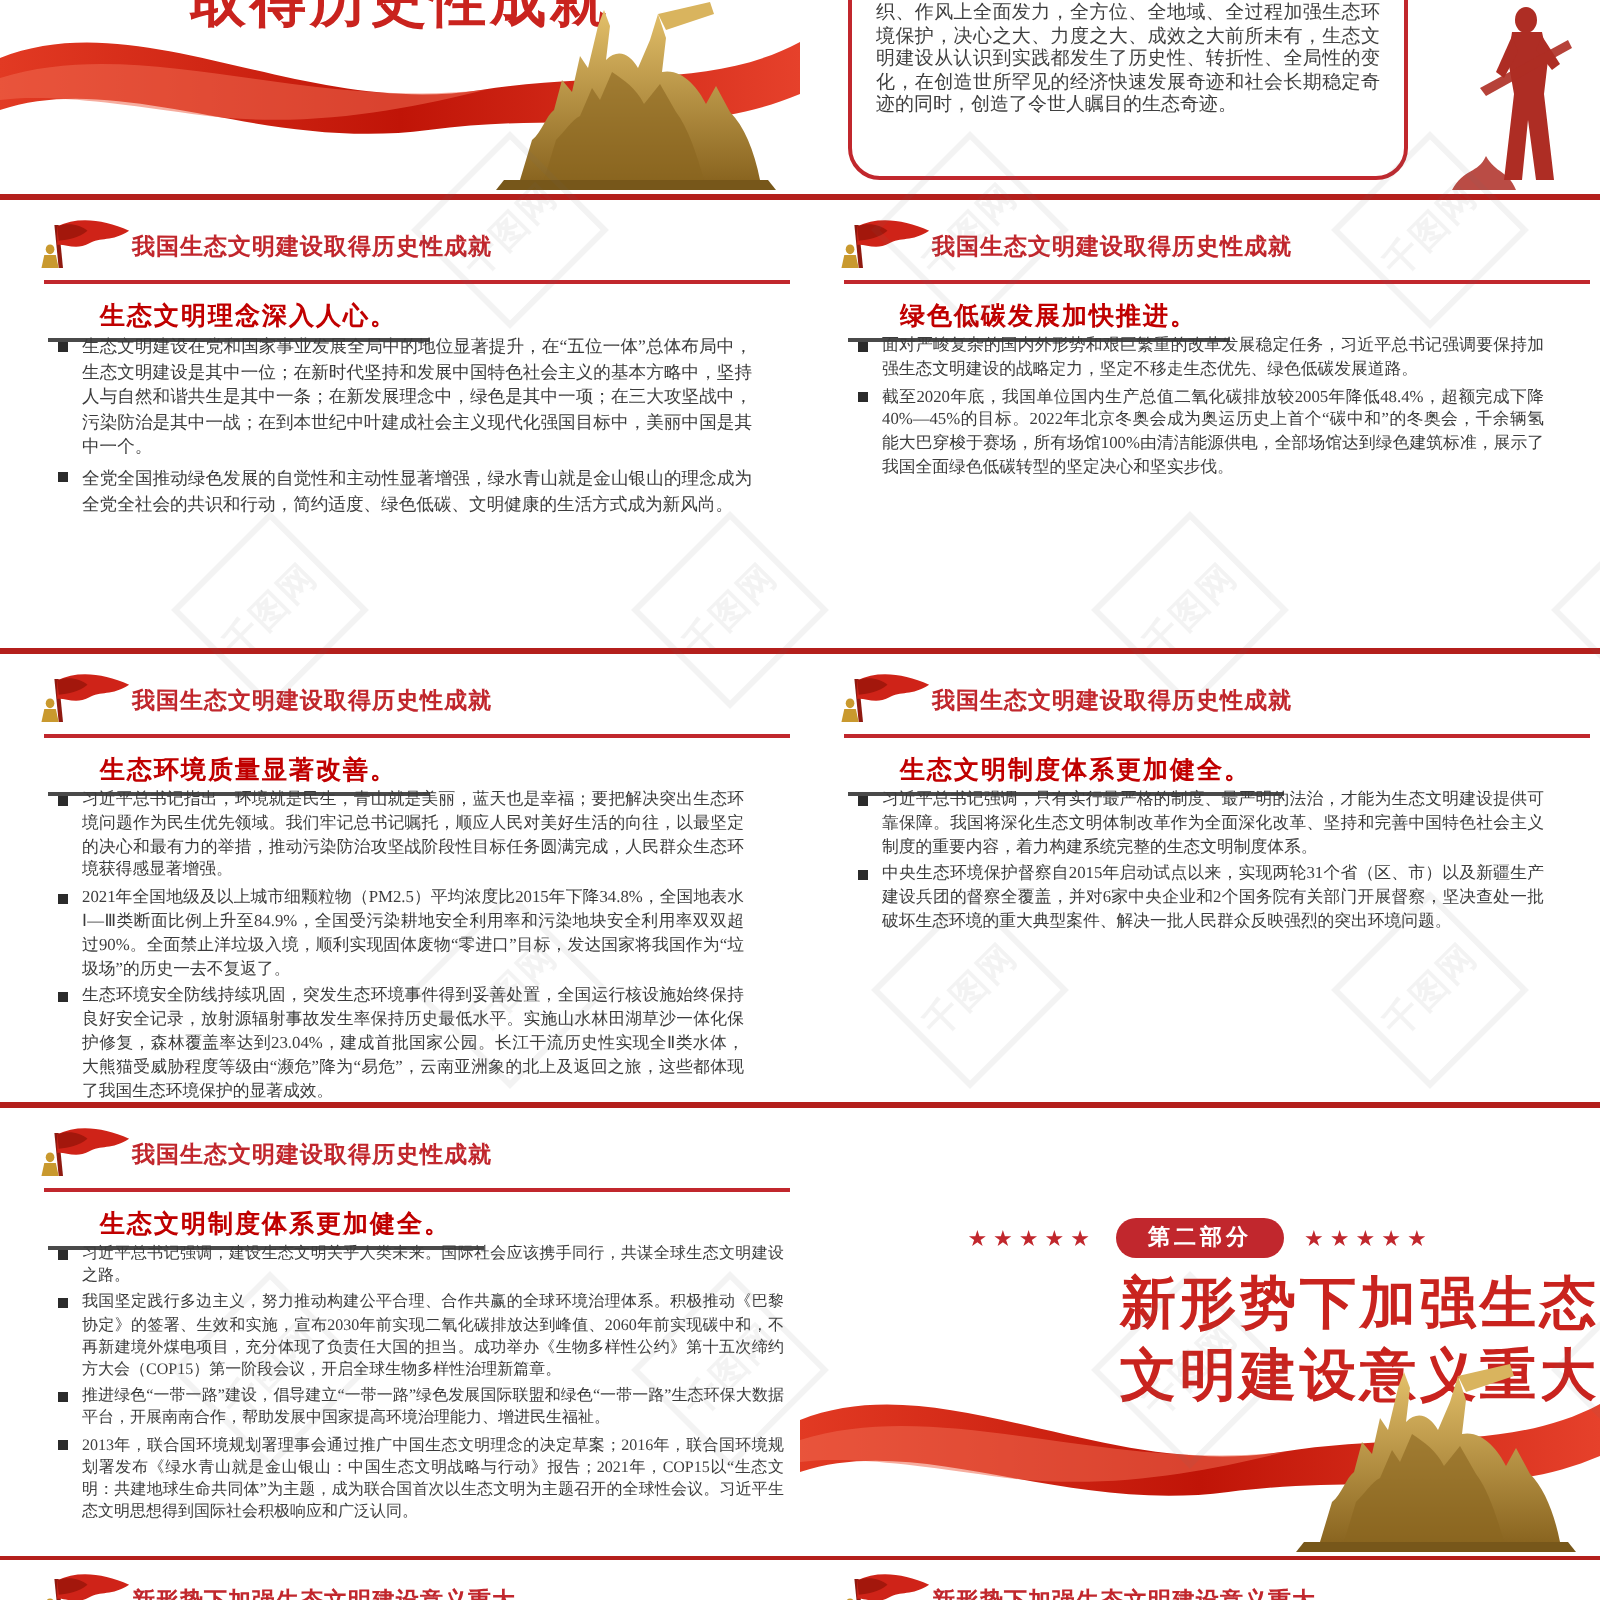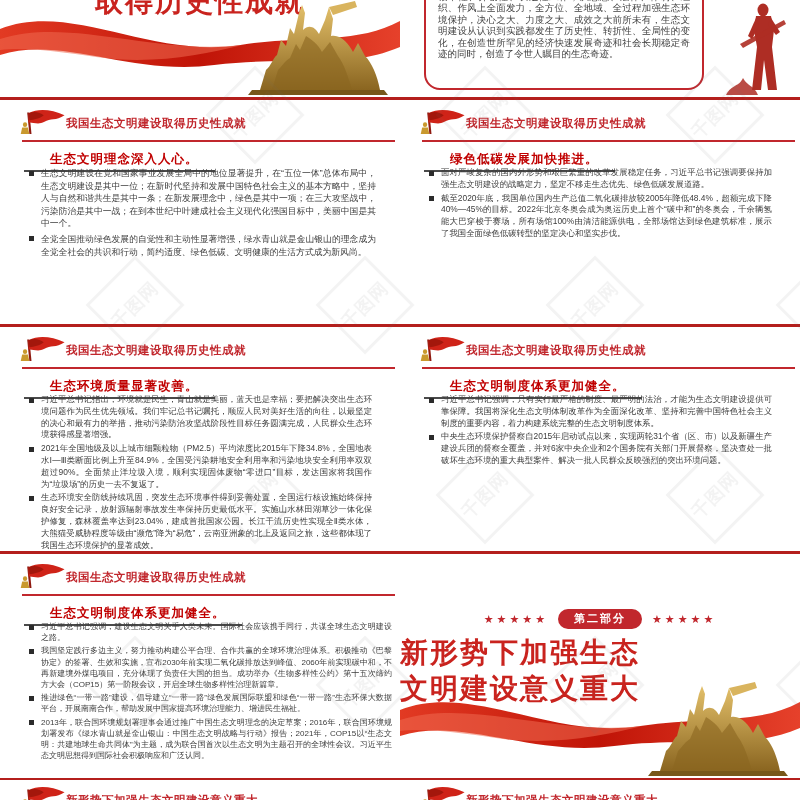--- a/index.html
+++ b/index.html
@@ -1,17 +1,17 @@
 <!DOCTYPE html>
 <html><head>
 <meta charset="utf-8">
 <style>
   html,body{margin:0;padding:0;background:#ffffff;}
   .page{position:relative;width:800px;height:800px;overflow:hidden;background:#fff;
-        font-family:Liberation Sans, sans-serif;border-radius:19px;}
+        font-family:Liberation Serif, serif;border-radius:19px;}
 
   
   .slide{position:absolute;width:400px;height:224px;background:#fff;box-sizing:border-box;
          border-bottom:3px solid #b41f1c;overflow:hidden;}
   .pos-r1l{left:0;top:-124px}   .pos-r1r{left:400px;top:-124px}
   .pos-r2l{left:0;top:103px}    .pos-r2r{left:400px;top:103px}
   .pos-r3l{left:0;top:330px}    .pos-r3r{left:400px;top:330px}
   .pos-r4l{left:0;top:557px}    .pos-r4r{left:400px;top:557px}
   .pos-r5l{left:0;top:780px}    .pos-r5r{left:400px;top:780px}
 
@@ -49,21 +49,21 @@
              border:2px solid #c1272d;border-radius:16px;padding:5px 12px;box-sizing:content-box;
              font-size:9.5px;line-height:11.4px;color:#3f3f3f;text-align:justify;overflow:hidden;}
   .art-soldier{position:absolute;right:4px;bottom:2px;width:70px;height:95px;}
 
   
   .stars-row{position:absolute;top:52px;left:0;right:0;display:flex;align-items:center;
              justify-content:center;gap:10px;}
   .stars{font-size:11px;color:#c1272d;letter-spacing:3px;}
   .pill{background:#c1272d;color:#fff;font-size:11px;font-weight:bold;letter-spacing:2px;
         padding:2px 16px 3px;border-radius:10px;}
-  .div-title{position:absolute;top:78px;left:0;right:0;text-align:left;font-size:28px;
+  .div-title{position:absolute;top:78px;left:0;right:0;text-align:right;font-size:28px;
              line-height:36px;font-weight:bold;color:#c9231e;letter-spacing:2px;}
 
   
   #wm-layer{position:absolute;inset:0;z-index:60;pointer-events:none;}
   .wm{position:absolute;width:64px;height:64px;border:3px solid rgba(110,110,110,.6);
       transform:rotate(-45deg);display:flex;align-items:center;justify-content:center;
       font-size:18px;font-weight:bold;color:rgba(110,110,110,.6);letter-spacing:1px;
       opacity:.13;}
 </style>
 </head>

